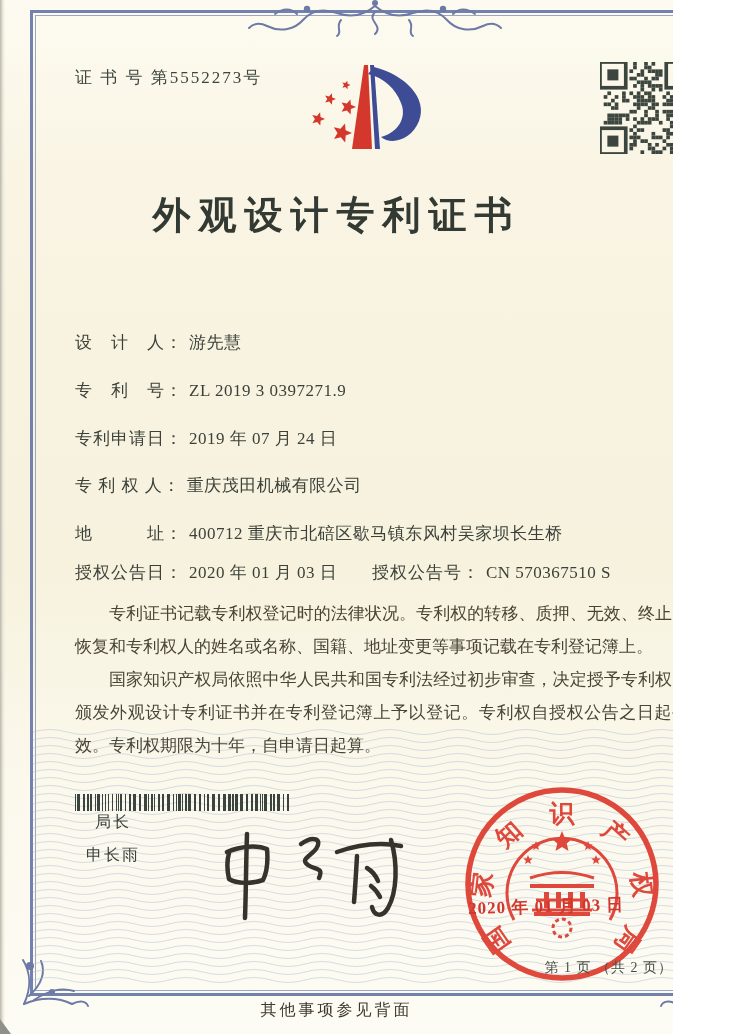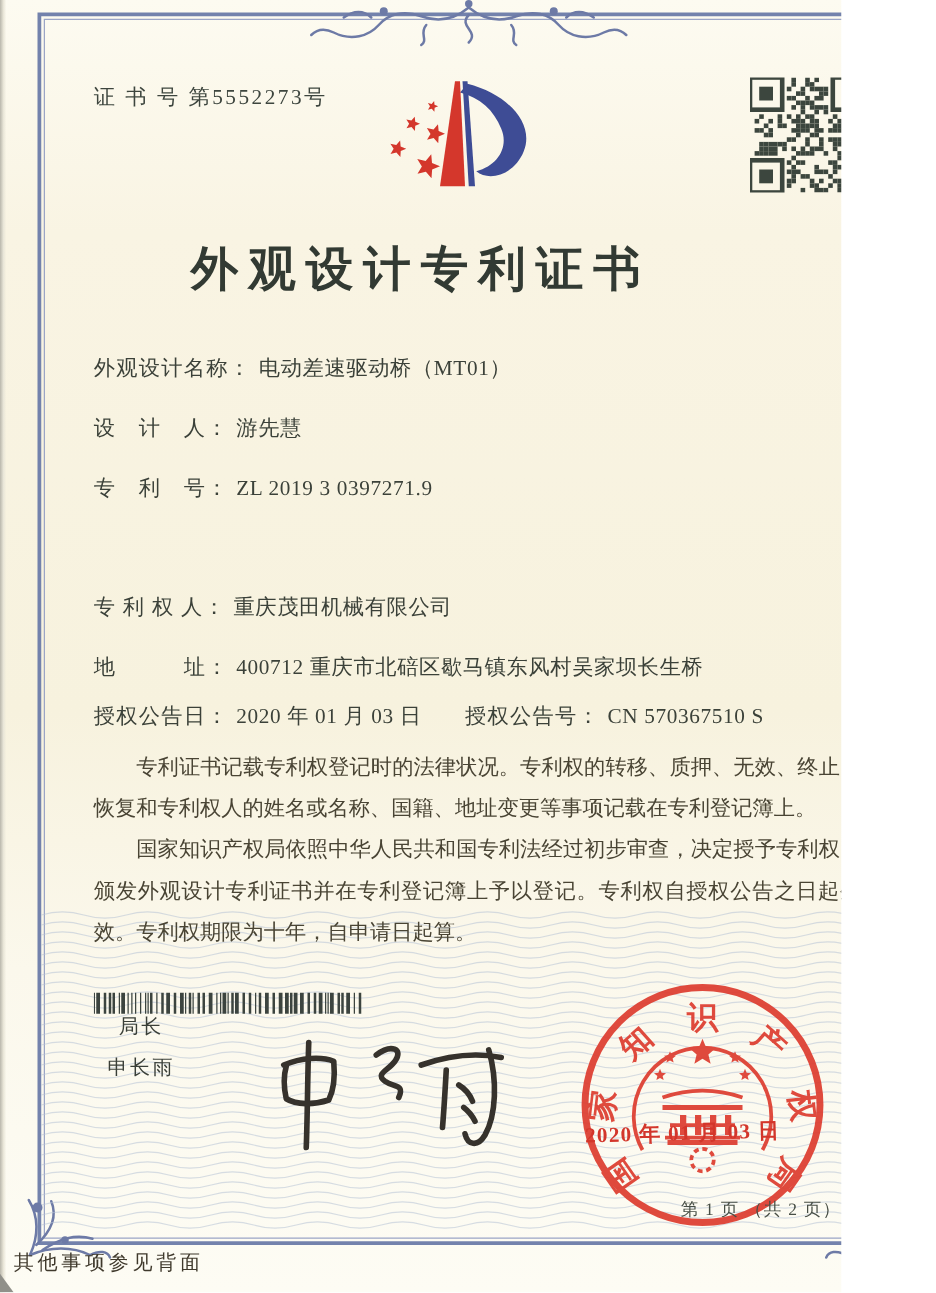--- a/index.html
+++ b/index.html
@@ -25,22 +25,22 @@
   .paras{position:absolute;left:75px;top:597px;width:614px;font-size:17px;
     line-height:33px;color:#494434;text-align:justify;}
   .paras p{margin:0;text-indent:2em;}
   .waves,.svg-abs{position:absolute;}
   .signer{position:absolute;left:86px;top:805px;font-size:16px;color:#3a3f38;
     letter-spacing:2px;line-height:33px;text-align:center;}
   .seal-date{position:absolute;left:468px;top:895px;font-size:17px;color:#d3362b;
     letter-spacing:1px;font-weight:bold;transform:rotate(-1.5deg);white-space:nowrap;}
   .pageno{position:absolute;left:0;width:100%;top:959px;text-align:right;
     font-size:14px;color:#474e45;letter-spacing:1px;}
-  .footer-note{position:absolute;left:0;width:100%;top:1000px;text-align:left;
-    font-size:16px;color:#3f392c;letter-spacing:3px;font-weight:500;margin-left:11px;}
+  .footer-note{position:absolute;left:0;width:100%;top:1000px;text-align:center;
+    font-size:16px;color:#3f392c;letter-spacing:3px;font-weight:500;}
 </style>
 </head>
 <body>
 
 <div class="page">
 
   <div class="edge-left"></div>
   <div class="notch"></div>
 
   <div class="frame">
@@ -329,28 +329,28 @@
       <rect x="0" y="0" width="7" height="7" fill="none" stroke="#3c463e" stroke-width="1"></rect>
       <rect x="2" y="2" width="3" height="3" fill="#3c463e"></rect>
       <rect x="18" y="0" width="7" height="7" fill="none" stroke="#3c463e" stroke-width="1"></rect>
       <rect x="20" y="2" width="3" height="3" fill="#3c463e"></rect>
       <rect x="0" y="18" width="7" height="7" fill="none" stroke="#3c463e" stroke-width="1"></rect>
       <rect x="2" y="20" width="3" height="3" fill="#3c463e"></rect>
     </svg>
 
   <h1 class="title">外观设计专利证书</h1>
 
-  <div class="row" style="top:283px">
-    <span class="lab">外观设计名称：</span><span class="val">电动差速驱动桥（MT01）</span>
-  </div>
   <div class="row" style="top:331px">
     <span class="lab">设　计　人：</span><span class="val">游先慧</span>
   </div>
   <div class="row" style="top:379px">
     <span class="lab">专　利　号：</span><span class="val">ZL 2019 3 0397271.9</span>
+  </div>
+  <div class="row" style="top:427px">
+    <span class="lab">专利申请日：</span><span class="val">2019 年 07 月 24 日</span>
   </div>
   <div class="row" style="top:474px">
     <span class="lab">专 利 权 人：</span><span class="val">重庆茂田机械有限公司</span>
   </div>
   <div class="row" style="top:522px">
     <span class="lab">地　　　址：</span><span class="val">400712 重庆市北碚区歇马镇东风村吴家坝长生桥</span>
   </div>
   <div class="row" style="top:561px">
     <span class="lab">授权公告日：</span><span class="val">2020 年 01 月 03 日</span>
   </div>

